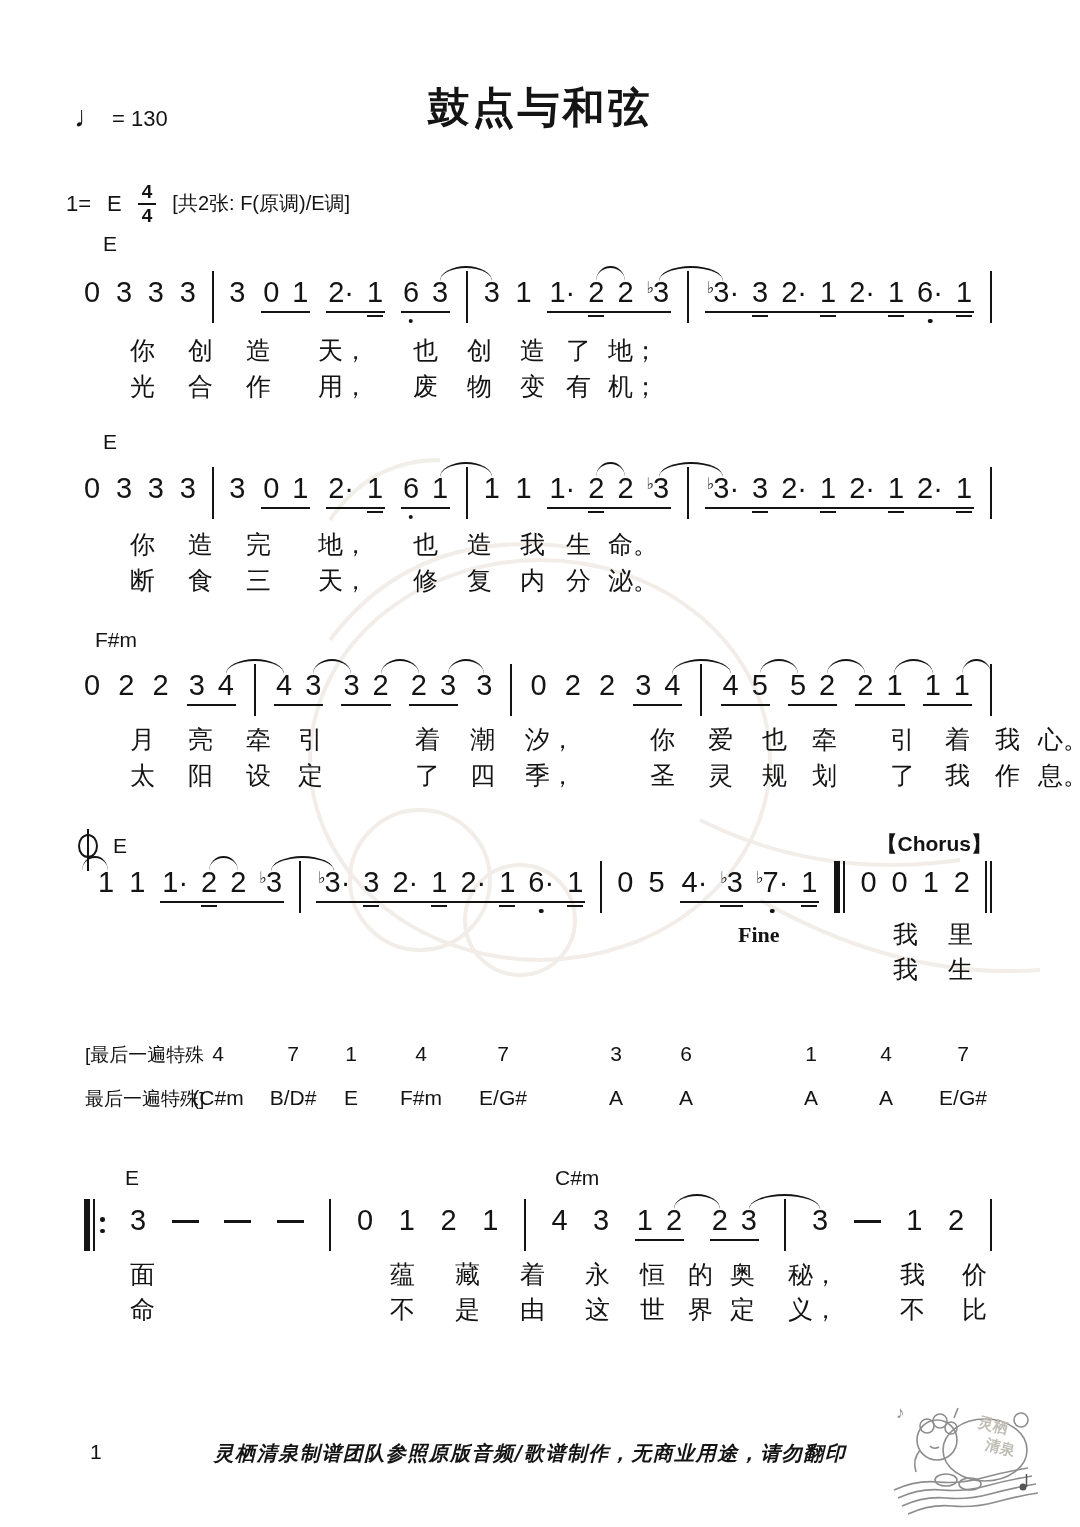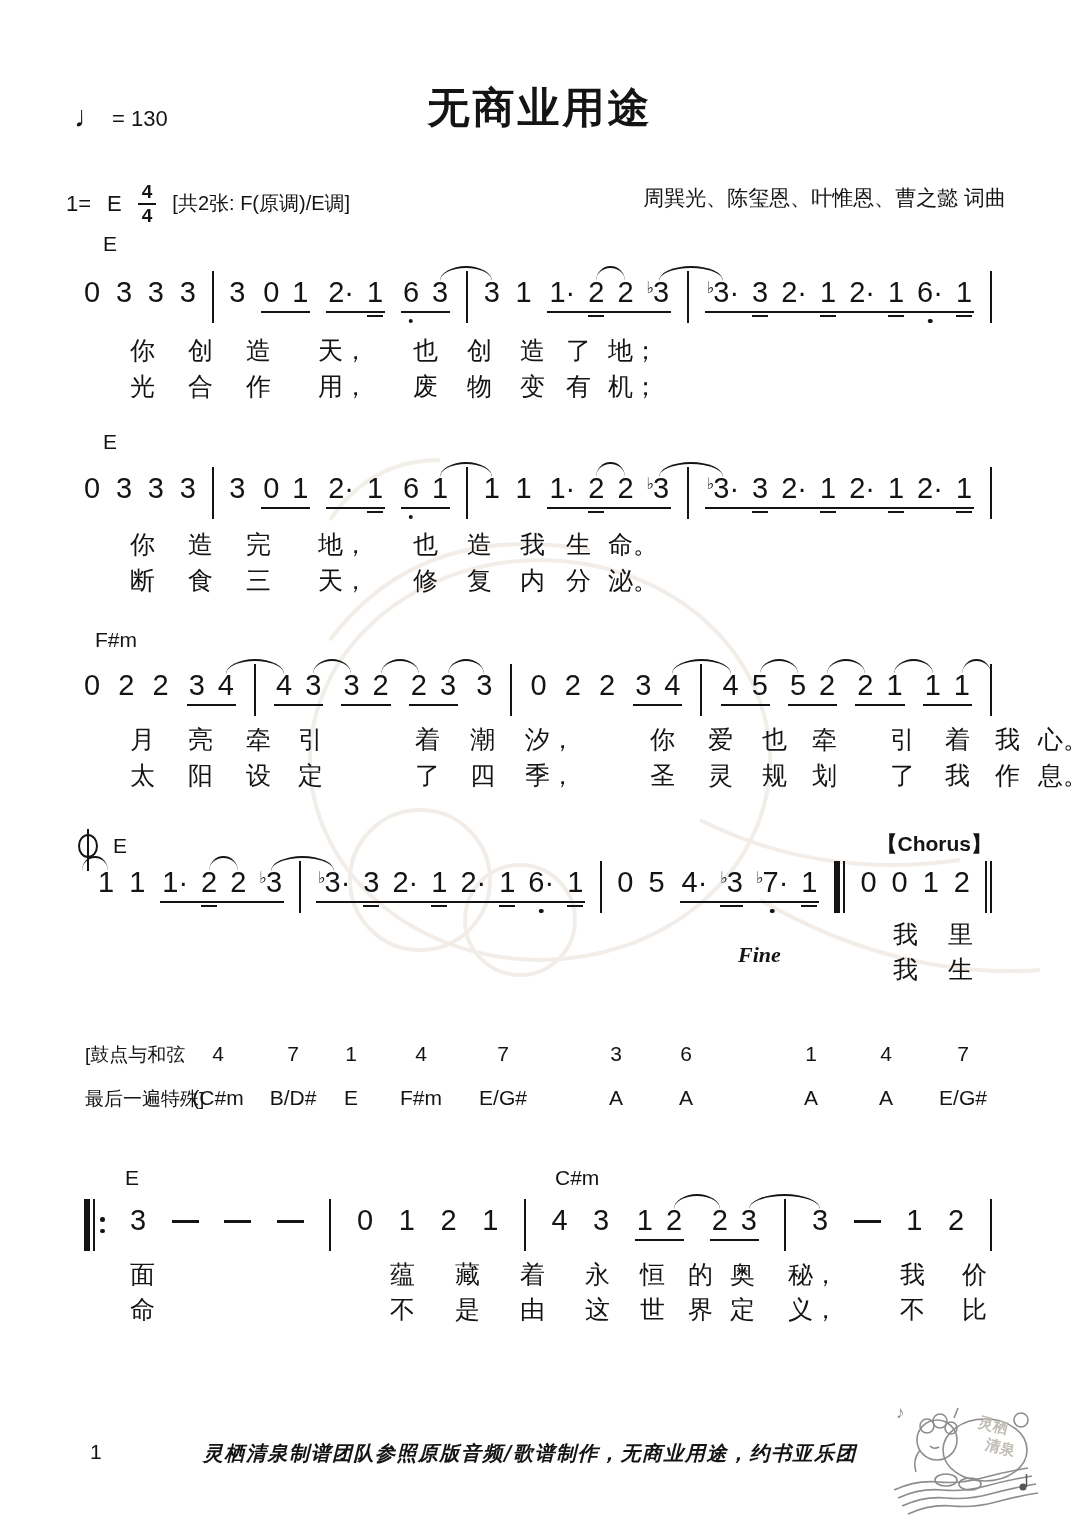--- a/index.html
+++ b/index.html
@@ -32,22 +32,22 @@
   .bar.thick{width:6px;}
   .barwrap{display:flex;gap:3px;margin-top:0;}
   .repdots{display:flex;flex-direction:column;justify-content:center;gap:7px;height:38px;margin-left:2px;}
   .repdots i{width:4.5px;height:4.5px;border-radius:50%;background:#141414;}
   .dash{width:27px;height:3px;background:#141414;margin-top:14px;}
   .arc{position:absolute;top:-12px;height:13px;border-top:2px solid #141414;
        border-top-left-radius:50% 100%;border-top-right-radius:50% 100%;}
   .chord{position:absolute;font-size:21px;}
   .syl{position:absolute;font-size:25px;line-height:1;white-space:nowrap;}
   .chorus-label{position:absolute;right:88px;top:830px;font-size:21px;font-weight:bold;}
-  .fine{position:absolute;left:738px;top:922px;font-size:22px;font-weight:bold;font-style:italic;
-        font-family:"Liberation Serif","DejaVu Serif",serif;margin-top:20px;}
+  .fine{position:absolute;left:738px;top:922px;font-size:22px;font-weight:bold;
+        font-family:"Liberation Serif","DejaVu Serif",serif;}
   .segno{position:absolute;left:74px;top:828px;}
 
   
   .spec-label{position:absolute;font-size:19px;}
   .spec-item{position:absolute;transform:translateX(-50%);font-size:21px;white-space:nowrap;}
 
   
   .pagenum{position:absolute;left:90px;top:1440px;font-size:21px;}
   .credit{position:absolute;left:200px;top:1440px;width:660px;text-align:center;font-size:20px;
           font-weight:bold;font-style:italic;letter-spacing:1.5px;
@@ -69,31 +69,30 @@
       <path d="M700 820 q120 60 260 40"></path>
       <path d="M760 900 q140 80 280 70"></path>
       <path d="M330 520 q40 -60 110 -60"></path>
     </g>
   </svg>
 
   <div class="tempo">
     <span class="qnote">♩</span>
     <span>= 130</span>
   </div>
-  <div class="title">无商业用途</div>
+  <div class="title">鼓点与和弦</div>
   <div class="keyrow">
     <span>1=</span>
     <span>E</span>
     <span class="meter">
       <span class="mt">4</span>
       <span class="mb">4</span>
     </span>
     <span class="edition">[共2张: F(原调)/E调]</span>
   </div>
-  <div class="composers">周巽光、陈玺恩、叶惟恩、曹之懿 词曲</div>
 
   <svg class="segno" width="28" height="44" viewBox="0 0 28 44">
     <line x1="14" y1="1" x2="14" y2="43" stroke="#141414" stroke-width="2"></line>
     <ellipse cx="14" cy="18" rx="9" ry="11" fill="none" stroke="#141414" stroke-width="2"></ellipse>
   </svg>
 
   <div class="chorus-label">【Chorus】</div>
   <div class="fine">Fine</div>
 
   <div id="score">
@@ -419,21 +418,21 @@
       <div class="syl" style="left: 520px; top: 1297px;">由</div>
       <div class="syl" style="left: 585px; top: 1297px;">这</div>
       <div class="syl" style="left: 640px; top: 1297px;">世</div>
       <div class="syl" style="left: 688px; top: 1297px;">界</div>
       <div class="syl" style="left: 730px; top: 1297px;">定</div>
       <div class="syl" style="left: 788px; top: 1297px;">义，</div>
       <div class="syl" style="left: 900px; top: 1297px;">不</div>
       <div class="syl" style="left: 962px; top: 1297px;">比</div>
     </div>
 
-  <div class="spec-label" style="left:85px;top:1042px;">[鼓点与和弦</div>
+  <div class="spec-label" style="left:85px;top:1042px;">[最后一遍特殊</div>
   <div id="spec-nums">
       <div class="spec-item" style="left: 218px; top: 1042px;">4</div>
       <div class="spec-item" style="left: 293px; top: 1042px;">7</div>
       <div class="spec-item" style="left: 351px; top: 1042px;">1</div>
       <div class="spec-item" style="left: 421px; top: 1042px;">4</div>
       <div class="spec-item" style="left: 503px; top: 1042px;">7</div>
       <div class="spec-item" style="left: 616px; top: 1042px;">3</div>
       <div class="spec-item" style="left: 686px; top: 1042px;">6</div>
       <div class="spec-item" style="left: 811px; top: 1042px;">1</div>
       <div class="spec-item" style="left: 886px; top: 1042px;">4</div>
@@ -447,21 +446,21 @@
       <div class="spec-item" style="left: 421px; top: 1086px;">F#m</div>
       <div class="spec-item" style="left: 503px; top: 1086px;">E/G#</div>
       <div class="spec-item" style="left: 616px; top: 1086px;">A</div>
       <div class="spec-item" style="left: 686px; top: 1086px;">A</div>
       <div class="spec-item" style="left: 811px; top: 1086px;">A</div>
       <div class="spec-item" style="left: 886px; top: 1086px;">A</div>
       <div class="spec-item" style="left: 963px; top: 1086px;">E/G#</div>
     </div>
 
   <div class="pagenum">1</div>
-  <div class="credit">灵栖清泉制谱团队参照原版音频/歌谱制作，无商业用途，约书亚乐团</div>
+  <div class="credit">灵栖清泉制谱团队参照原版音频/歌谱制作，无商业用途，请勿翻印</div>
 
   <svg class="logo" width="155" height="130" viewBox="0 0 155 130">
     <g fill="none" stroke="#8d8d8d" stroke-width="1.6">
       <path d="M4 102 q22 -10 44 -8 t44 -4 t46 -10"></path>
       <path d="M8 110 q22 -10 44 -8 t44 -4 t46 -10"></path>
       <path d="M12 118 q22 -10 44 -8 t44 -4 t46 -10"></path>
       <path d="M18 126 q22 -10 44 -8 t44 -4 t42 -9"></path>
       <ellipse cx="95" cy="62" rx="42" ry="31"></ellipse>
       <circle cx="131" cy="32" r="7"></circle>
       <circle cx="47" cy="52" r="20"></circle>

